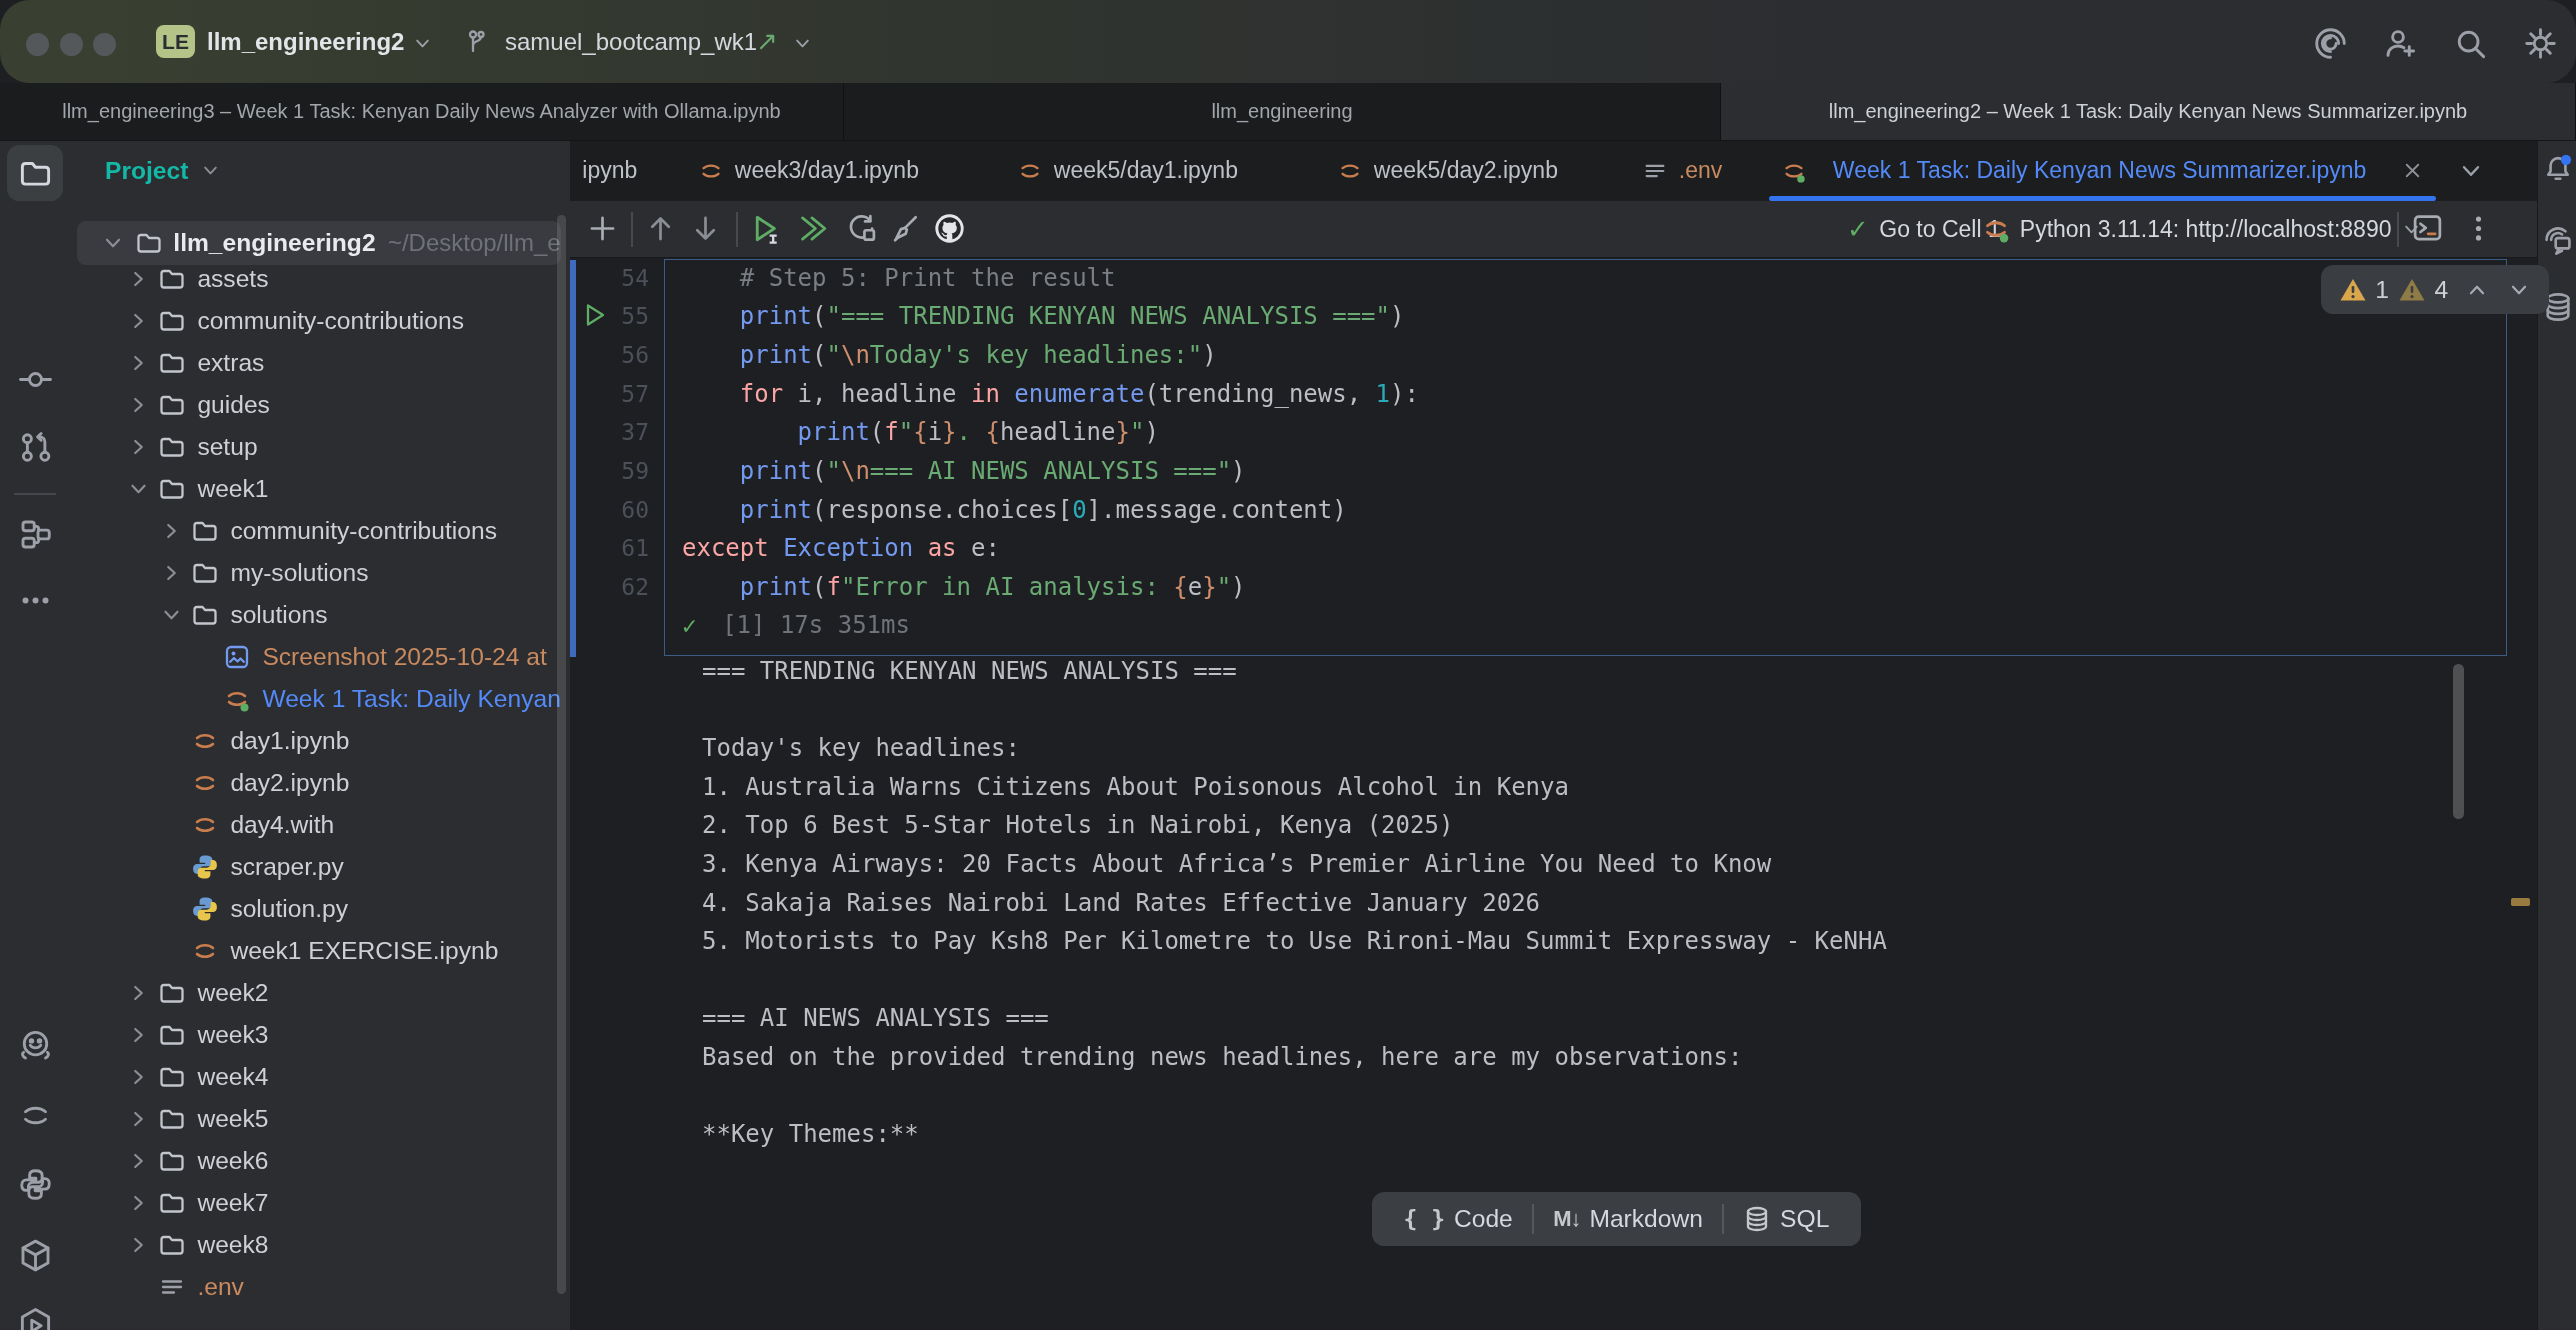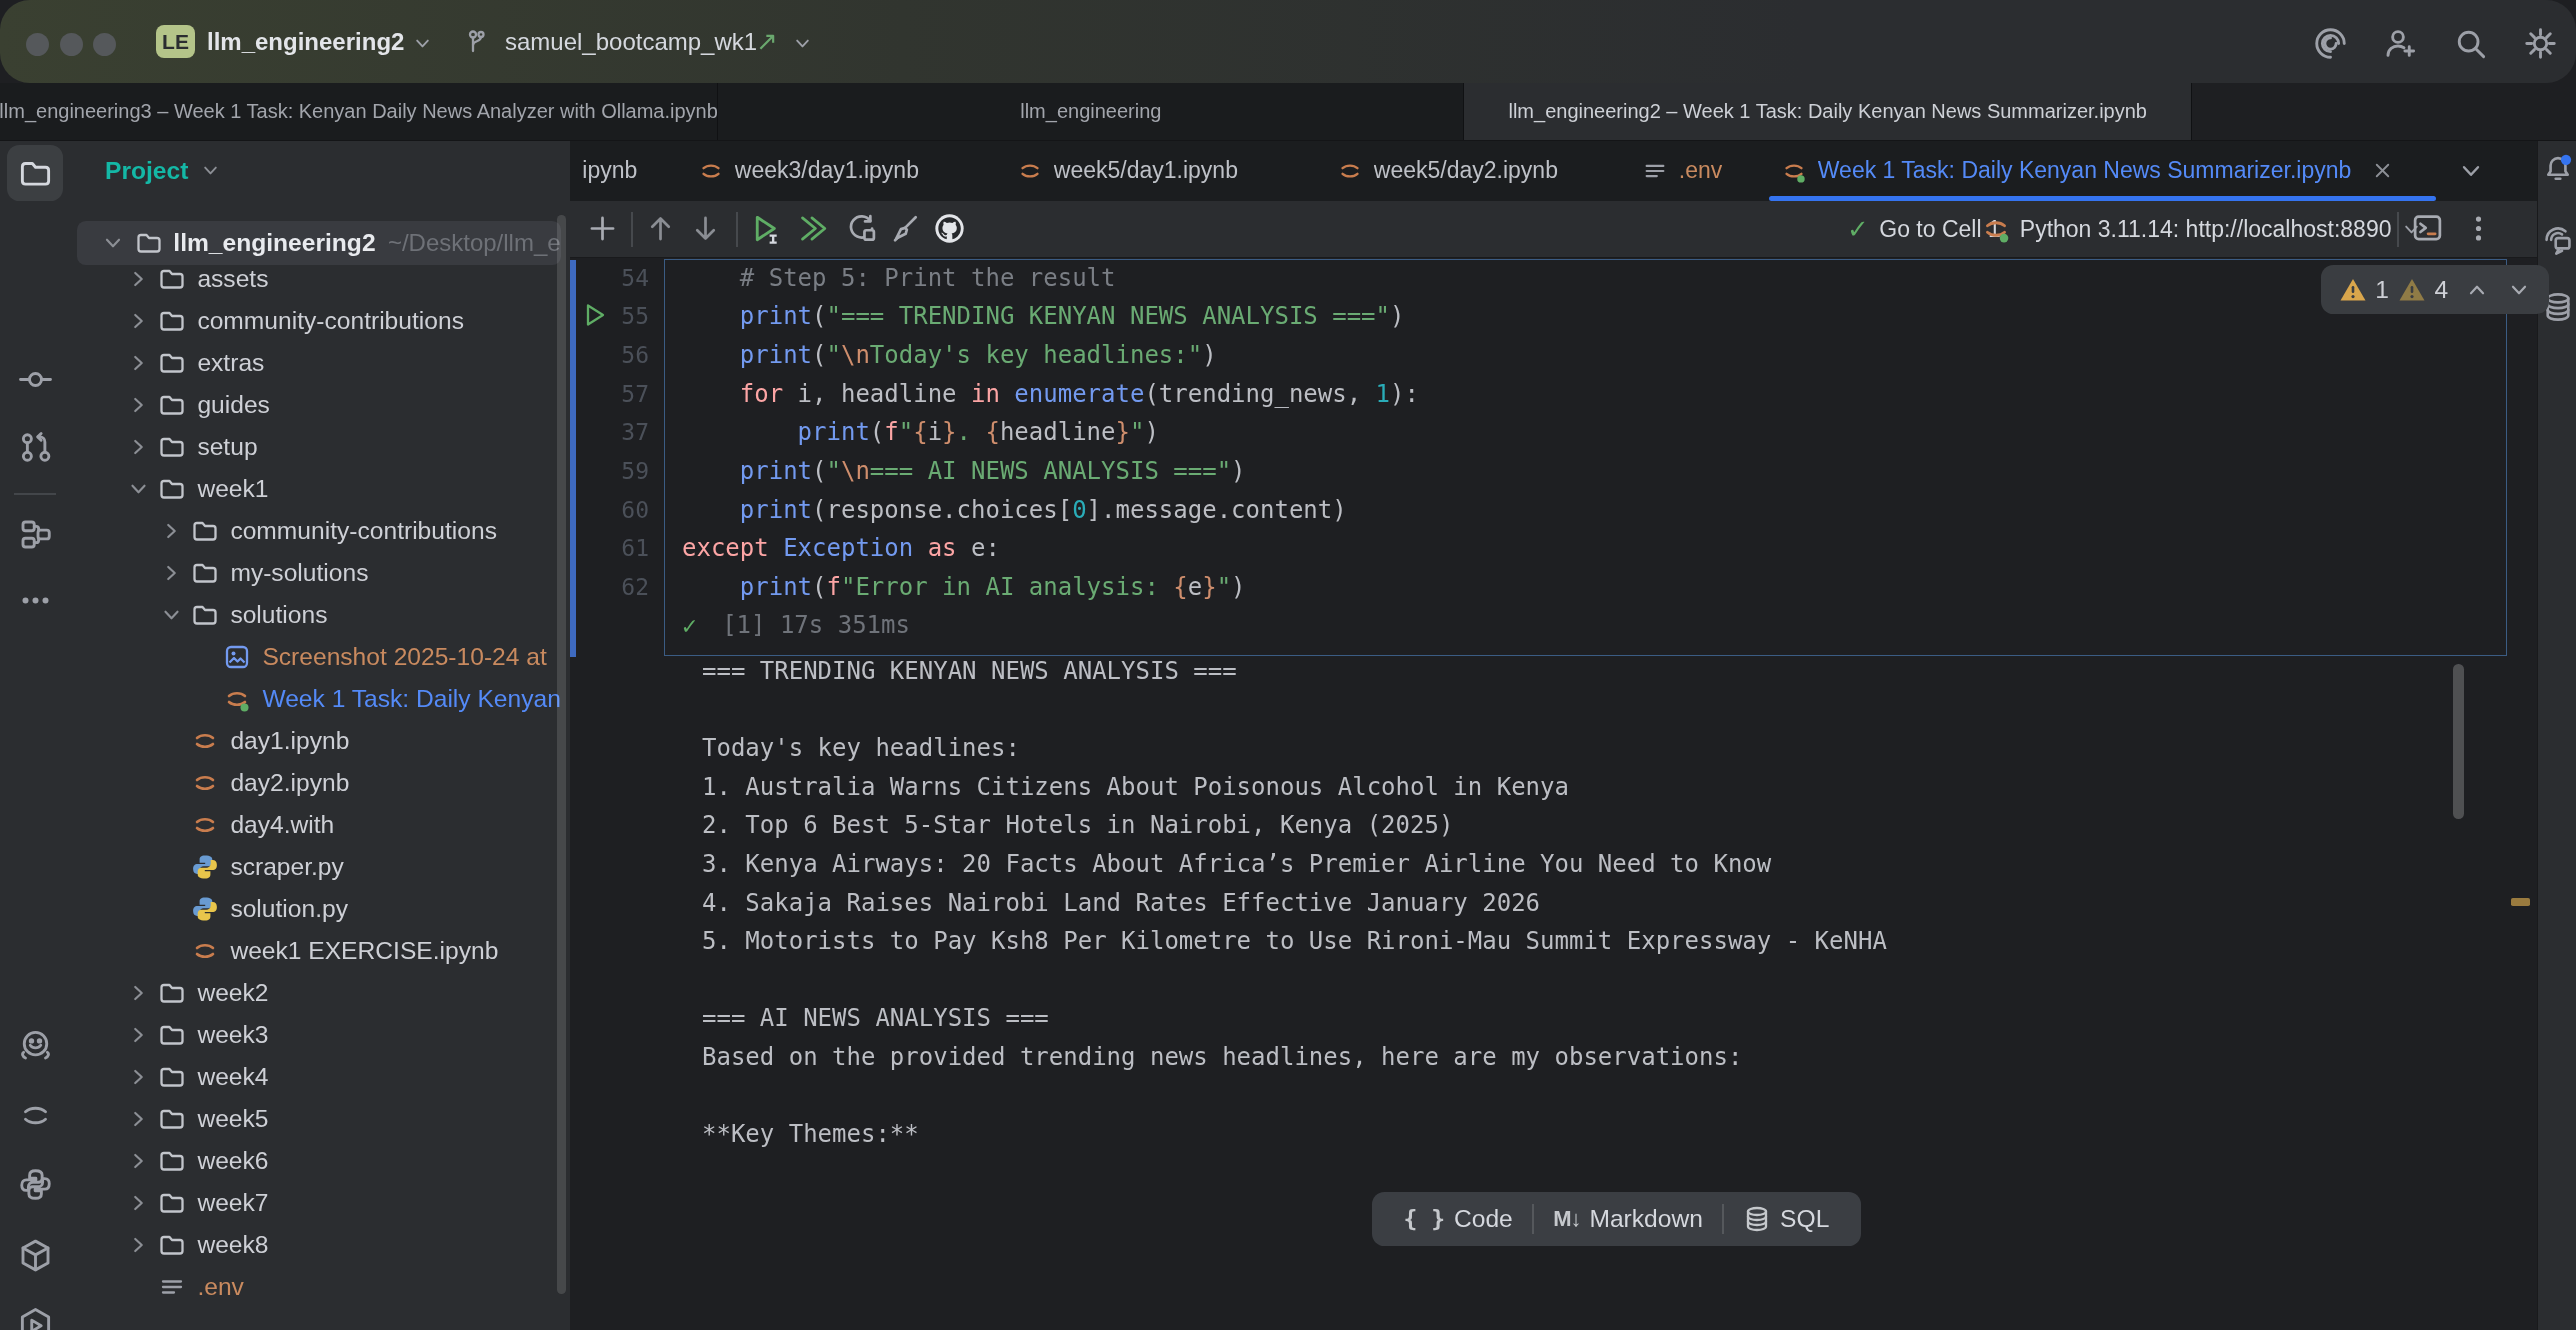--- a/index.html
+++ b/index.html
@@ -15,21 +15,21 @@
   .tl{position:absolute;top:33px;width:23px;height:23px;border-radius:50%;background:#55585B;}
   #proj-badge{position:absolute;left:156px;top:25.4px;width:39px;height:33px;border-radius:8px;
     background:#B4C489;color:#2B2D30;font-weight:bold;font-size:21px;display:flex;align-items:center;justify-content:center;}
   .tb-label{position:absolute;top:0;height:83px;display:flex;align-items:center;font-size:24px;color:#E3E5E9;font-weight:600;}
   .tb-label.thin{font-weight:400;color:#D5D8DE;}
   .tb-ic{position:absolute;top:28px;width:28px;height:28px;color:#9DA0A8;}
   .tb-ic.big{width:35px;height:35px;top:26px;}
   #push-arrow{position:absolute;left:756px;top:0;height:83px;display:flex;align-items:center;color:#6AA86E;font-size:26px;}
 
   
-  #wintabs{position:absolute;left:0;top:83px;width:2192px;height:57px;display:flex;background:#1A1C1E;justify-content:center;}
+  #wintabs{position:absolute;left:0;top:83px;width:2576px;height:57px;display:flex;background:#1A1C1E;justify-content:center;}
   .wintab{height:57px;display:flex;align-items:center;justify-content:center;font-size:20px;color:#A2A5AC;
     border-right:0.9px solid #101113;overflow:hidden;white-space:nowrap;box-sizing:border-box;}
   .wintab.active{background:#2B2D30;color:#CDD0D6;}
   .hline{position:absolute;left:0;top:140px;width:2576px;height:0.9px;background:#141517;z-index:6;}
 
   
   #leftstrip{position:absolute;left:0;top:140px;width:70px;height:1190px;background:#2B2D30;}
   .ls-ic{position:absolute;left:17.5px;width:35px;height:35px;color:#9DA0A8;}
   #ls-folder-bg{position:absolute;left:7px;top:5.3px;width:56px;height:56px;border-radius:12.3px;background:#3C3F42;}
   .ls-sep{position:absolute;left:14px;width:42px;height:1.8px;background:#43464A;}
@@ -53,21 +53,21 @@
   .t-orange{color:#C98A5F !important;}
   .t-blue{color:#548AF7 !important;}
   #pscroll{position:absolute;right:4.4px;top:75px;width:8.8px;height:1079px;border-radius:4.4px;background:rgba(255,255,255,.13);}
 
   
   #editor{position:absolute;left:570px;top:140px;width:1967px;height:1190px;background:#1E1F22;}
   #filetabs{position:absolute;left:0;top:0;width:1967px;height:61px;background:#1B1D1F;}
   .ftab{position:absolute;top:0;height:61px;display:flex;align-items:center;gap:10.5px;padding:0 12.3px;box-sizing:border-box;
     font-size:23px;color:#BEC1C7;overflow:hidden;white-space:nowrap;}
   .ftab .ficon{width:26px;height:26px;flex:none;}
-  .ftab.active{color:#548AF7;}
+  .ftab.active{color:#548AF7;justify-content:space-between;}
   .ftab .closex{width:23px;height:23px;color:#8C8F95;margin-left:8.8px;flex:none;}
   .funderline{position:absolute;left:0;bottom:0;height:5.3px;width:100%;background:#3574F0;border-radius:2.6px;}
   #ft-chev{position:absolute;left:1886px;top:16px;width:30px;height:30px;color:#9DA0A8;}
 
   #nbtoolbar{position:absolute;left:0;top:61px;width:1967px;height:57px;background:#2B2D30;border-bottom:0.9px solid #191A1C;box-sizing:border-box;}
   .tbi{position:absolute;top:11.4px;width:33px;height:33px;color:#A8ABB2;}
   .tbsep{position:absolute;top:10.5px;width:1.8px;height:35px;background:#46494D;}
   #goto{position:absolute;left:1277px;top:0;height:56px;display:flex;align-items:center;font-size:23px;color:#D5D8DE;}
   #kernel{position:absolute;left:1411px;top:0;height:56px;display:flex;align-items:center;gap:8.8px;font-size:23px;color:#D5D8DE;}
   .greencheck{color:#5FAD65;font-size:26px;margin-right:10.5px;}

